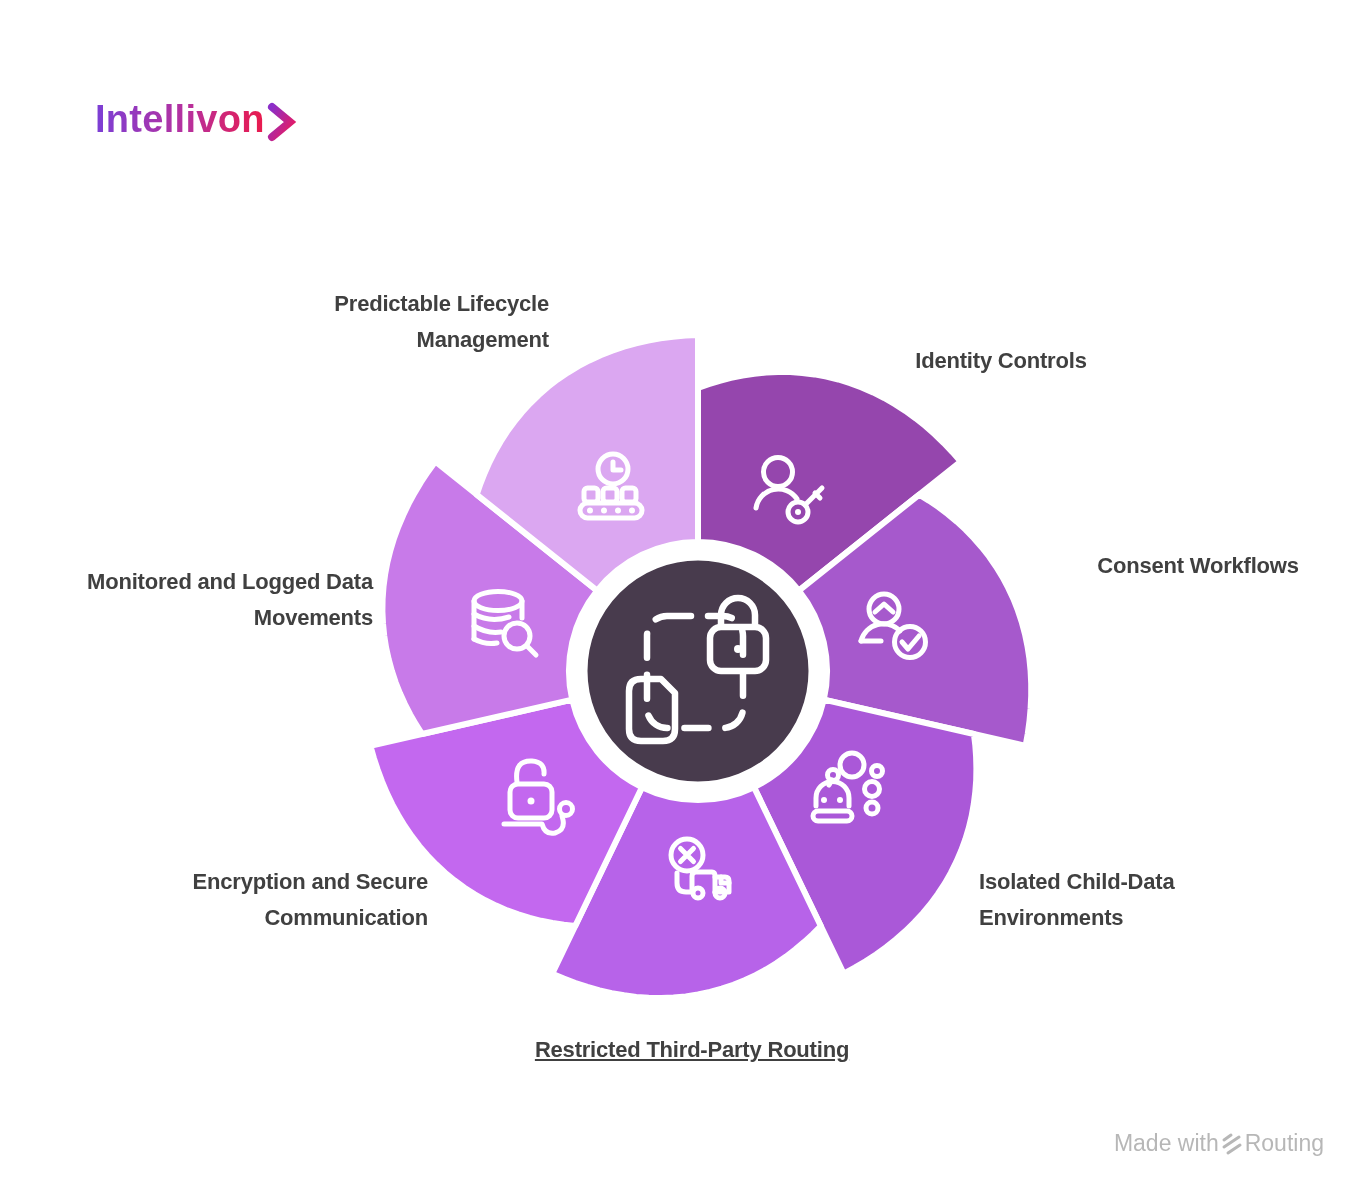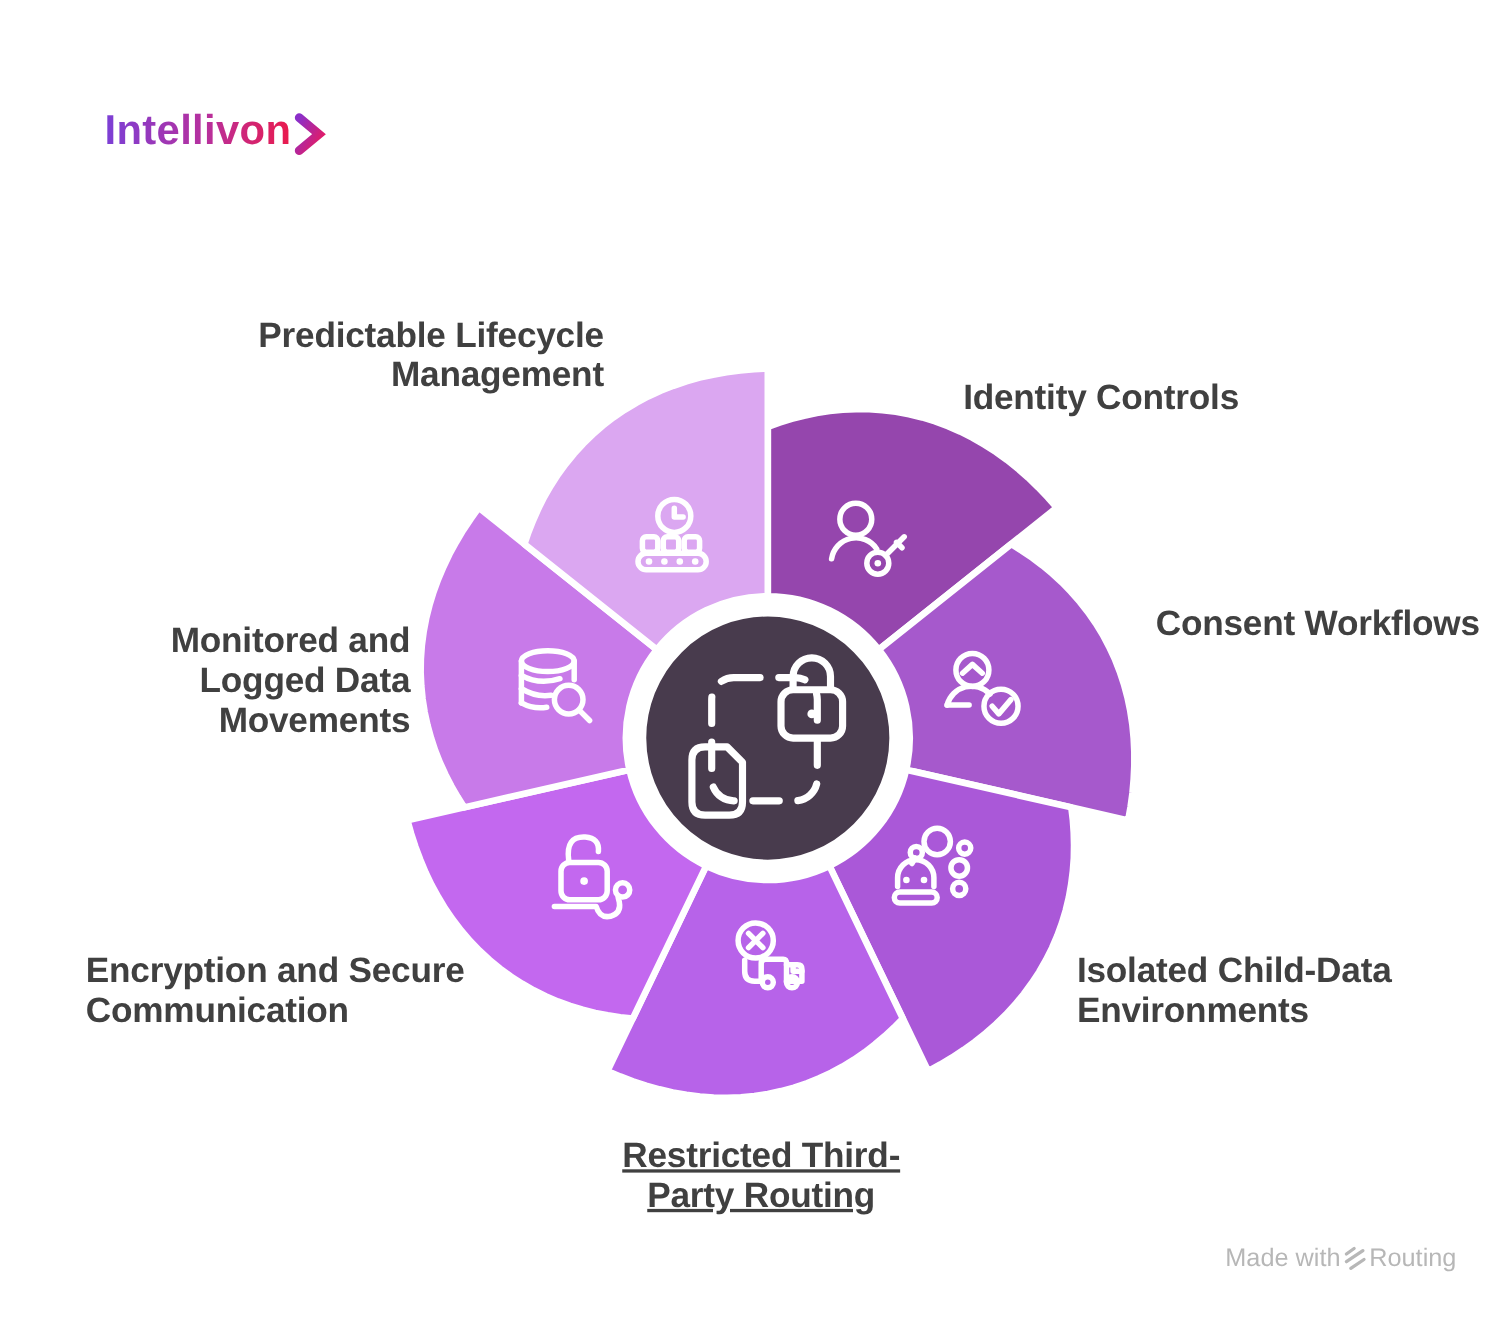--- a/index.html
+++ b/index.html
@@ -18,28 +18,28 @@
   .diagram-svg{position:absolute;left:0;top:0;}
   .blade{stroke:#ffffff;stroke-width:6;stroke-linejoin:round;}
   .hub{stroke:#ffffff;stroke-width:7;}
   .icon *{stroke:#ffffff;stroke-width:5;fill:none;stroke-linecap:round;stroke-linejoin:round;}
   .icon .fill{fill:#ffffff;stroke:none;}
   .center-icon *{stroke-width:6.5;}
   .center-icon .dashed{stroke-dasharray:24 17;}
   .center-icon .fill{fill:#ffffff;stroke:none;}
 
   
-  .seg-label{position:absolute;font-size:32px;font-weight:700;color:#404040;
+  .seg-label{position:absolute;font-size:22px;font-weight:700;color:#404040;
              line-height:36px;letter-spacing:-0.2px;}
   .lbl-predictable{left:199px;top:286px;width:350px;text-align:right;}
   .lbl-identity{left:841px;top:316px;width:320px;text-align:center;margin-top:27px;}
   .lbl-consent{left:1038px;top:548px;width:320px;text-align:center;}
   .lbl-isolated{left:963px;top:864px;width:300px;text-align:left;margin-left:16px;}
   .lbl-restricted{left:527px;top:1032px;width:330px;text-align:center;text-decoration:underline;}
-  .lbl-encryption{left:78px;top:864px;width:350px;}
+  .lbl-encryption{left:78px;top:864px;width:350px;text-align:right;}
   .lbl-monitored{left:63px;top:564px;width:310px;text-align:right;}
 
   
   .attribution{position:absolute;right:44px;top:1130px;display:flex;align-items:center;
                gap:0;font-size:23px;font-weight:500;color:#b7b7b7;}
 </style>
 </head>
 <body>
 
 <div class="page">

